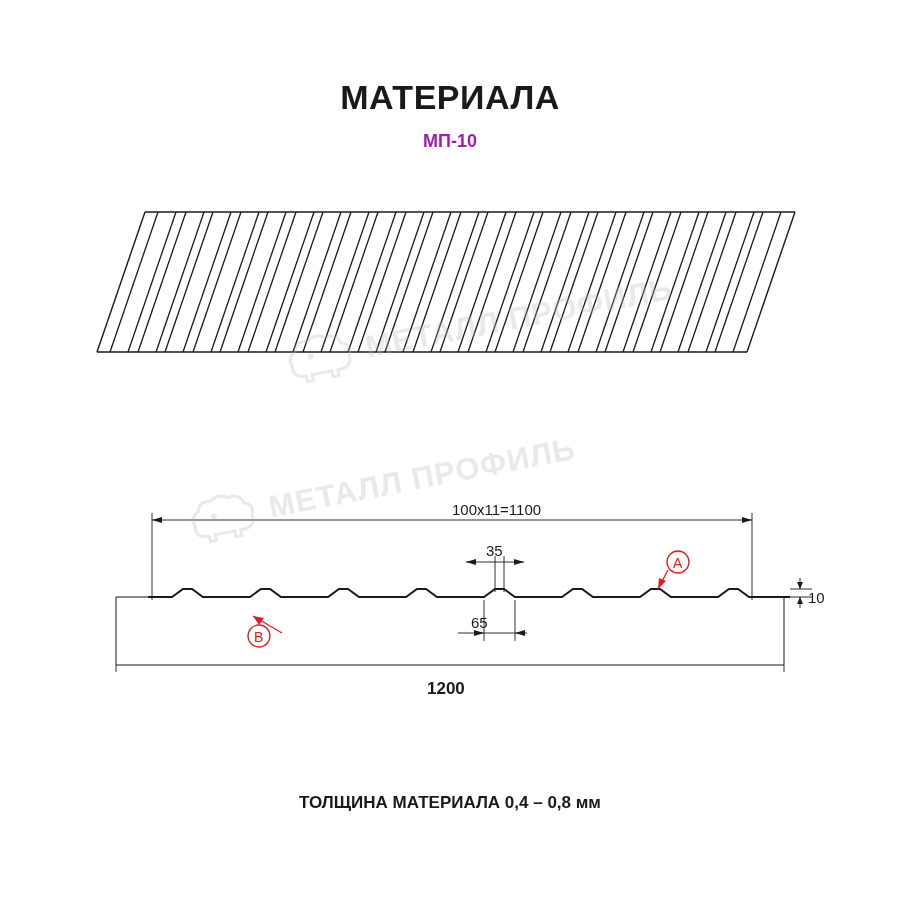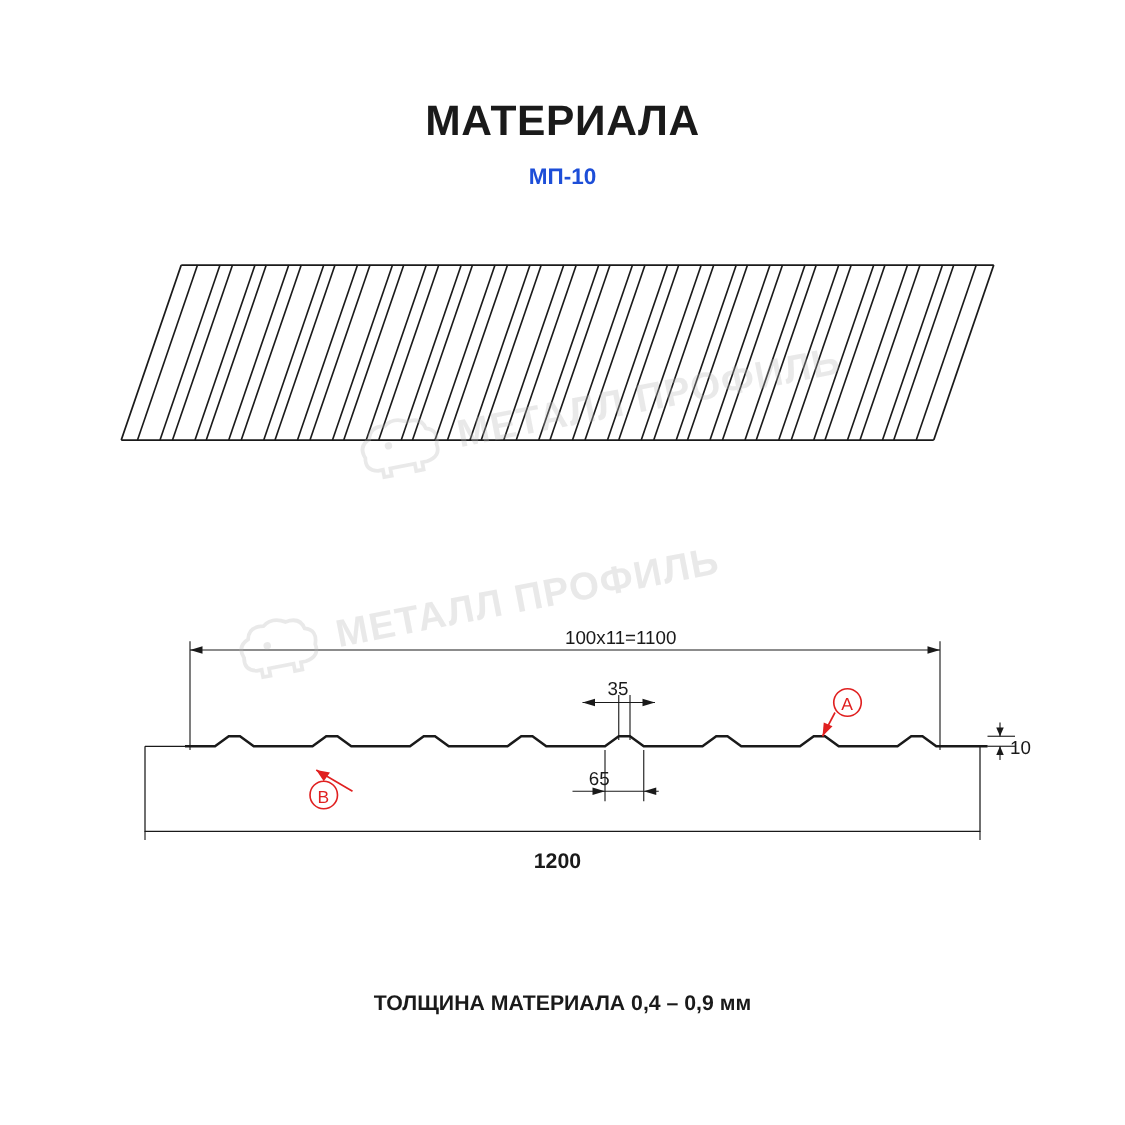--- a/index.html
+++ b/index.html
@@ -32,21 +32,21 @@
     color: #1a1a1a;
   }
   .subtitle {
     position: absolute;
     top: 131px;
     left: 0;
     width: 900px;
     text-align: center;
     font-size: 18px;
     font-weight: bold;
-    color: #1d4ed8;
+    color: #a21caf;
   }
   .footnote {
     position: absolute;
     top: 793px;
     left: 0;
     width: 900px;
     text-align: center;
     font-size: 17px;
     font-weight: bold;
     color: #1a1a1a;
@@ -252,15 +252,15 @@
   <div class="wm" id="wm2">
     <div class="wm-row">
       <svg width="72" height="52" viewBox="0 0 72 52">
         <path d="M6 30 Q2 20 12 16 Q14 6 26 8 Q34 2 44 8 Q56 6 58 16 Q68 19 64 30 Q66 40 54 42 L50 42 L50 48 L44 48 L44 42 L24 42 L24 48 L18 48 L18 42 L14 42 Q4 40 6 30 Z" fill="none" stroke="#b8b8b8" stroke-width="3"></path>
         <circle cx="26" cy="24" r="3" fill="#b8b8b8"></circle>
       </svg>
       <span class="wmtext">МЕТАЛЛ ПРОФИЛЬ</span>
     </div>
   </div>
 
-  <div class="footnote">ТОЛЩИНА МАТЕРИАЛА 0,4 – 0,9 мм</div>
+  <div class="footnote">ТОЛЩИНА МАТЕРИАЛА 0,4 – 0,8 мм</div>
 
 </div>
 
 </body></html>

